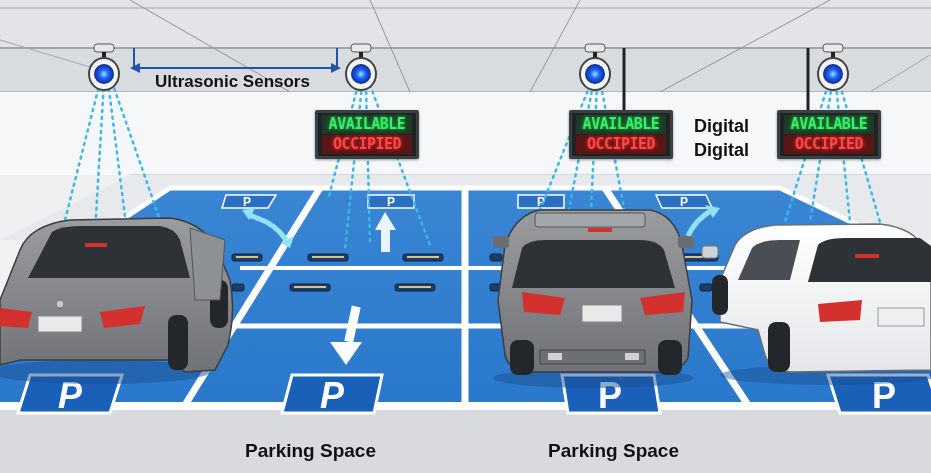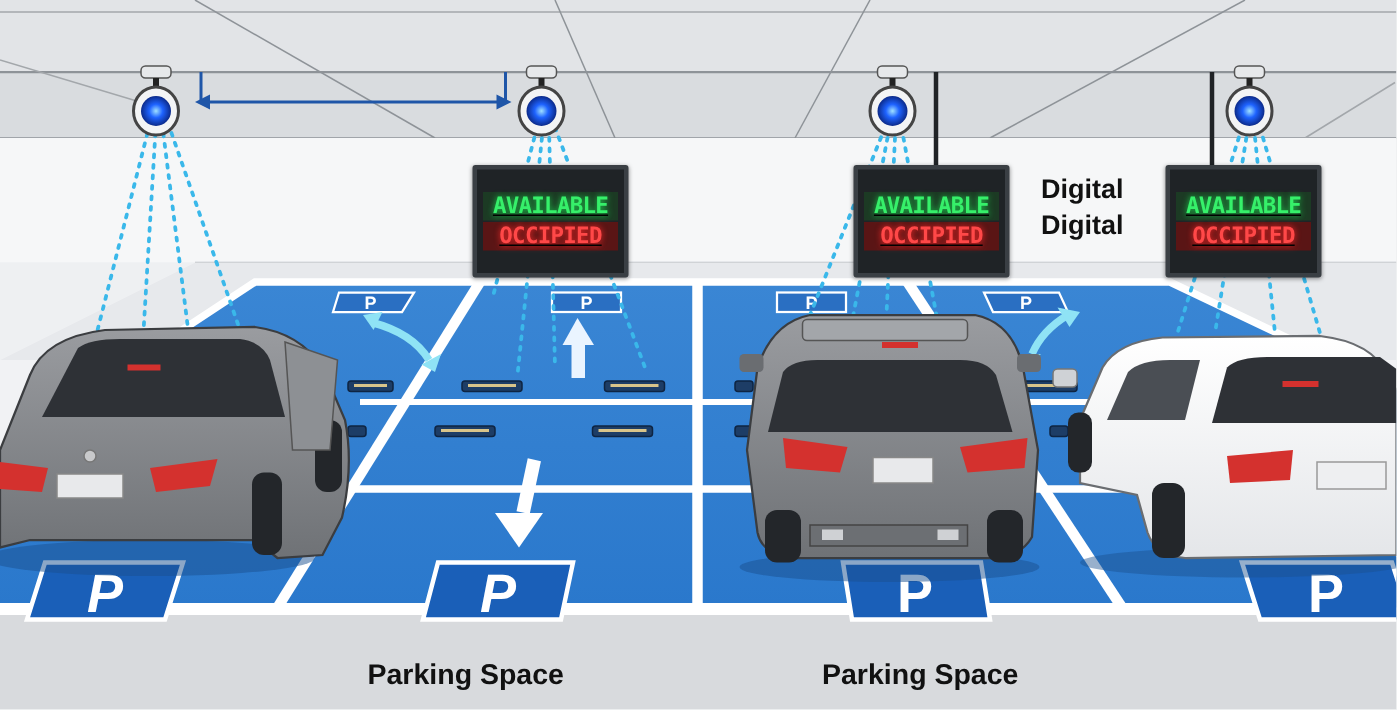--- a/index.html
+++ b/index.html
@@ -1,20 +1,20 @@
 <!DOCTYPE html>
 <html><head>
 <meta charset="utf-8">
 <style>
   * { box-sizing: border-box; margin: 0; padding: 0; }
   body { width: 931px; height: 473px; overflow: hidden; background: #eceef0; font-family: "Liberation Sans", sans-serif; }
   #scene { position: relative; width: 931px; height: 473px; overflow: hidden; background: #f1f2f4; }
   svg { position: absolute; left: 0; top: 0; }
   .label { position: absolute; color: #111; font-weight: bold; font-family: "Liberation Sans", sans-serif; white-space: nowrap; }
-  .sign { position: absolute; background: #1f2326; border: 3px solid #3a3f44; border-radius: 2px; padding: 15px 4px; text-align: center; font-family: "DejaVu Sans Mono", monospace; font-weight: bold; box-shadow: 0 1px 3px rgba(0,0,0,.4); text-decoration: underline; }
+  .sign { position: absolute; background: #1f2326; border: 3px solid #3a3f44; border-radius: 2px; padding: 2px 4px; text-align: center; font-family: "DejaVu Sans Mono", monospace; font-weight: bold; box-shadow: 0 1px 3px rgba(0,0,0,.4); }
   .sign .avail { display: block; background: #1c3a24; color: #36f06a; font-size: 15px; line-height: 19px; text-shadow: 0 0 4px #1fd14f; letter-spacing: -0.5px; }
   .sign .occ { display: block; background: #5a1515; color: #ff4848; font-size: 15px; line-height: 19px; text-shadow: 0 0 4px #ff2a2a; letter-spacing: -0.5px; margin-top: 1px; }
 </style>
 </head>
 <body>
 
 <div id="scene">
   <svg width="931" height="473" viewBox="0 0 931 473">
     <defs>
       <radialGradient id="lens" cx="50%" cy="50%" r="50%">
@@ -245,20 +245,21 @@
       </g>
       <g transform="translate(833,44)">
         <rect x="-10" y="0" width="20" height="8" rx="3" fill="#e6e8ea" stroke="#555"></rect>
         <rect x="-2" y="8" width="4" height="8" fill="#222"></rect>
         <ellipse cx="0" cy="30" rx="15" ry="16" fill="#f3f4f5" stroke="#444" stroke-width="2"></ellipse>
         <circle cx="0" cy="30" r="10" fill="url(#lens)"></circle>
       </g>
     </g>
   </svg>
 
+  <div class="label" style="left:155px; top:72px; font-size:17px;">Ultrasonic Sensors</div>
 
   <div class="label" style="left:694px; top:114px; font-size:18px; line-height:24px; font-weight:bold;">
     <div>Digital</div>
     <div>Digital</div>
   </div>
 
   <div class="label" style="left:245px; top:440px; font-size:19px;">Parking Space</div>
   <div class="label" style="left:548px; top:440px; font-size:19px;">Parking Space</div>
 
   <div class="sign" style="left:315px; top:110px; width:104px;">

